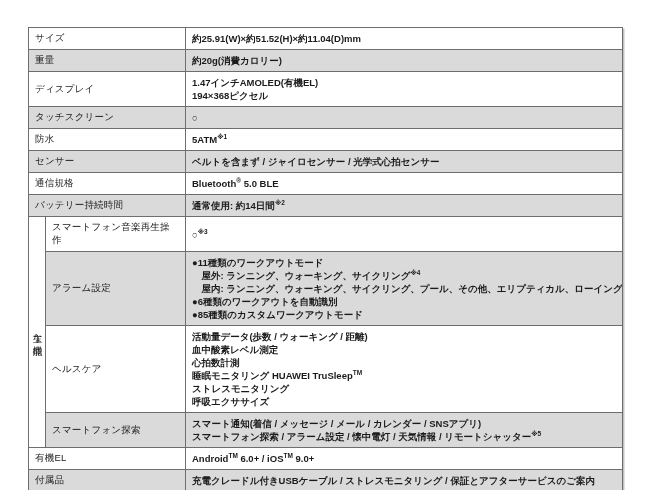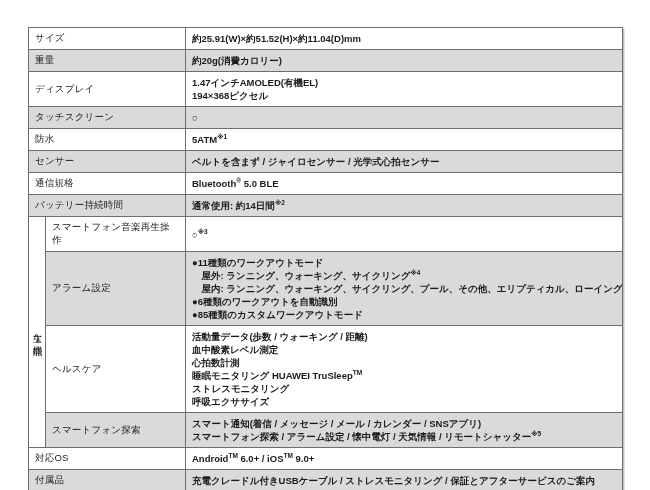--- a/index.html
+++ b/index.html
@@ -142,21 +142,21 @@
 
   <tr class="g">
     <td class="lbl">スマートフォン探索</td>
     <td class="val">
       <div class="ln">スマート通知(着信 / メッセージ / メール / カレンダー / SNSアプリ)</div>
       <div class="ln">スマートフォン探索 / アラーム設定 / 懐中電灯 / 天気情報 / リモートシャッター<sup>※5</sup></div>
     </td>
   </tr>
 
   <tr>
-    <td class="lbl sgl" colspan="2">対応OS</td>
+    <td class="lbl sgl" colspan="2">有機EL</td>
     <td class="val sgl">
             <div class="ln">Android<sup>TM</sup> 6.0+ / iOS<sup>TM</sup> 9.0+</div>
           </td>
   </tr>
 
   <tr class="g">
     <td class="lbl sgl" colspan="2">付属品</td>
     <td class="val sgl">
             <div class="ln">充電クレードル付きUSBケーブル / ストレスモニタリング / 保証とアフターサービスのご案内</div>
           </td>

